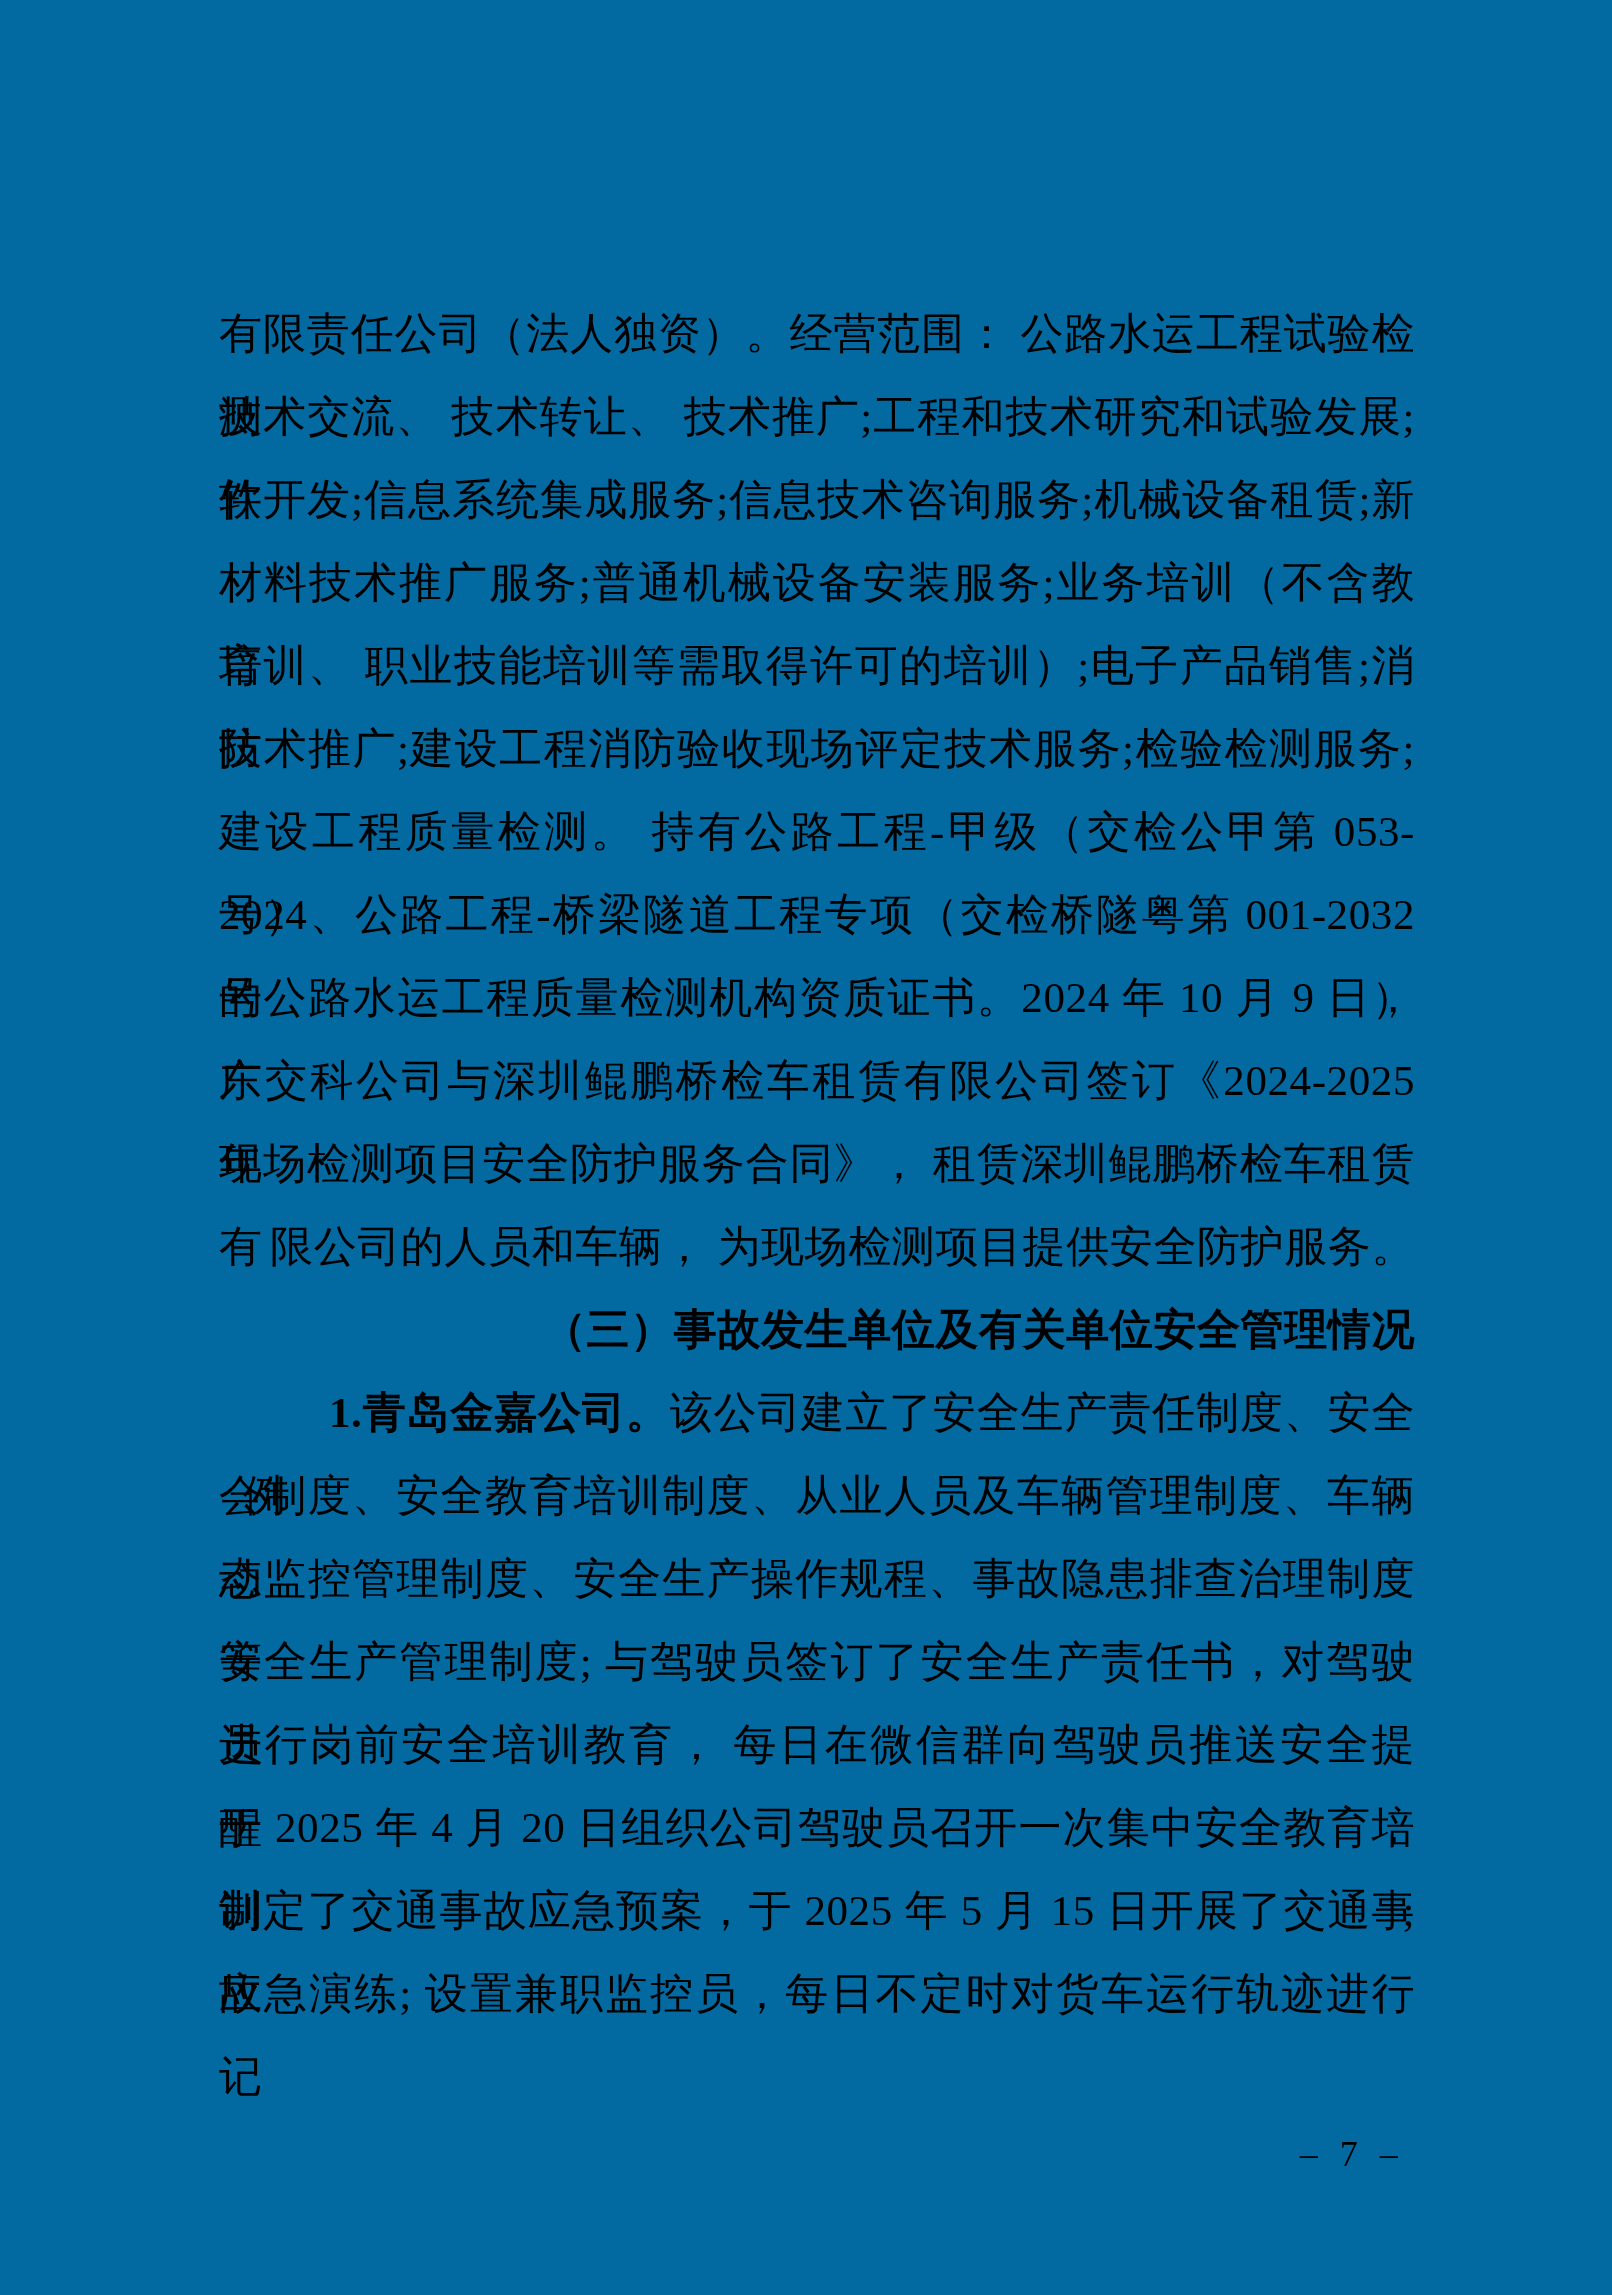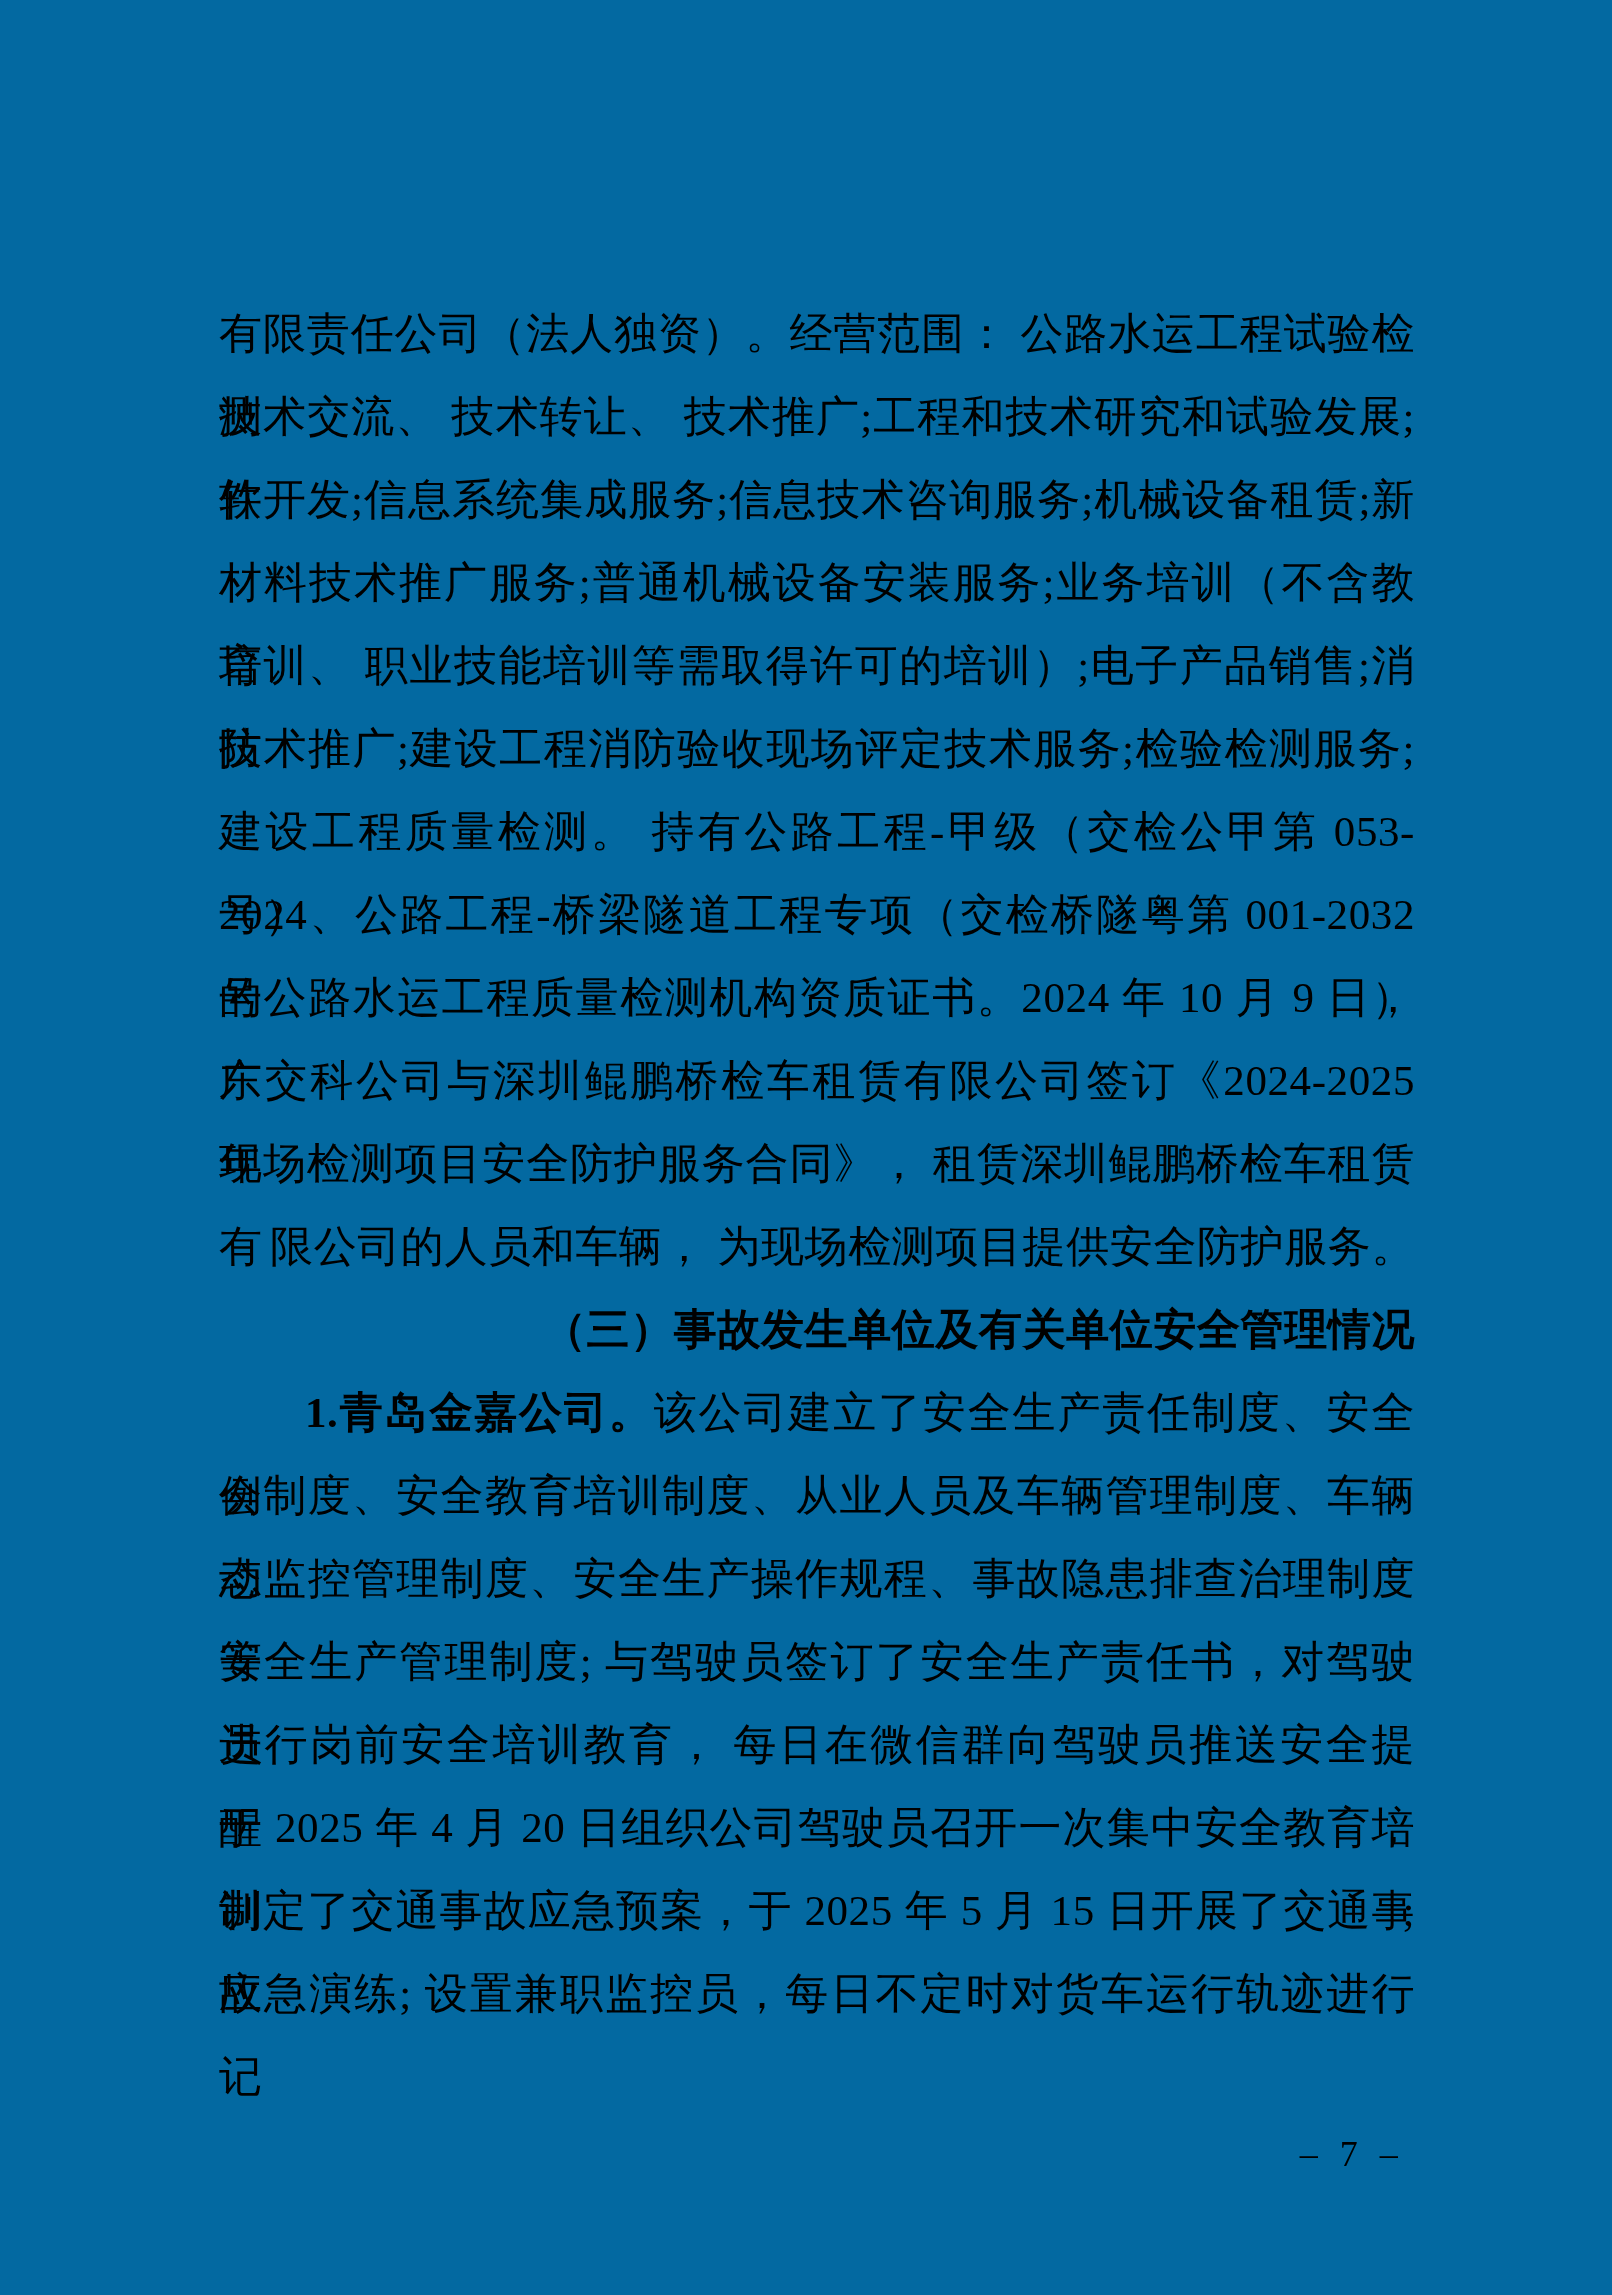--- a/index.html
+++ b/index.html
@@ -28,20 +28,21 @@
     height: 83px;
     text-align: right;
     letter-spacing: 0.6px;
   }
   .line.justify {
     text-align: justify;
     text-align-last: justify;
   }
   .line.indent {
     text-indent: 86px;
+    margin-left: 24px;
   }
   .seg.bold {
     font-weight: bold;
   }
   .page-number {
     position: absolute;
     top: 2133px;
     left: 1284px;
     width: 136px;
     font-size: 36px;

